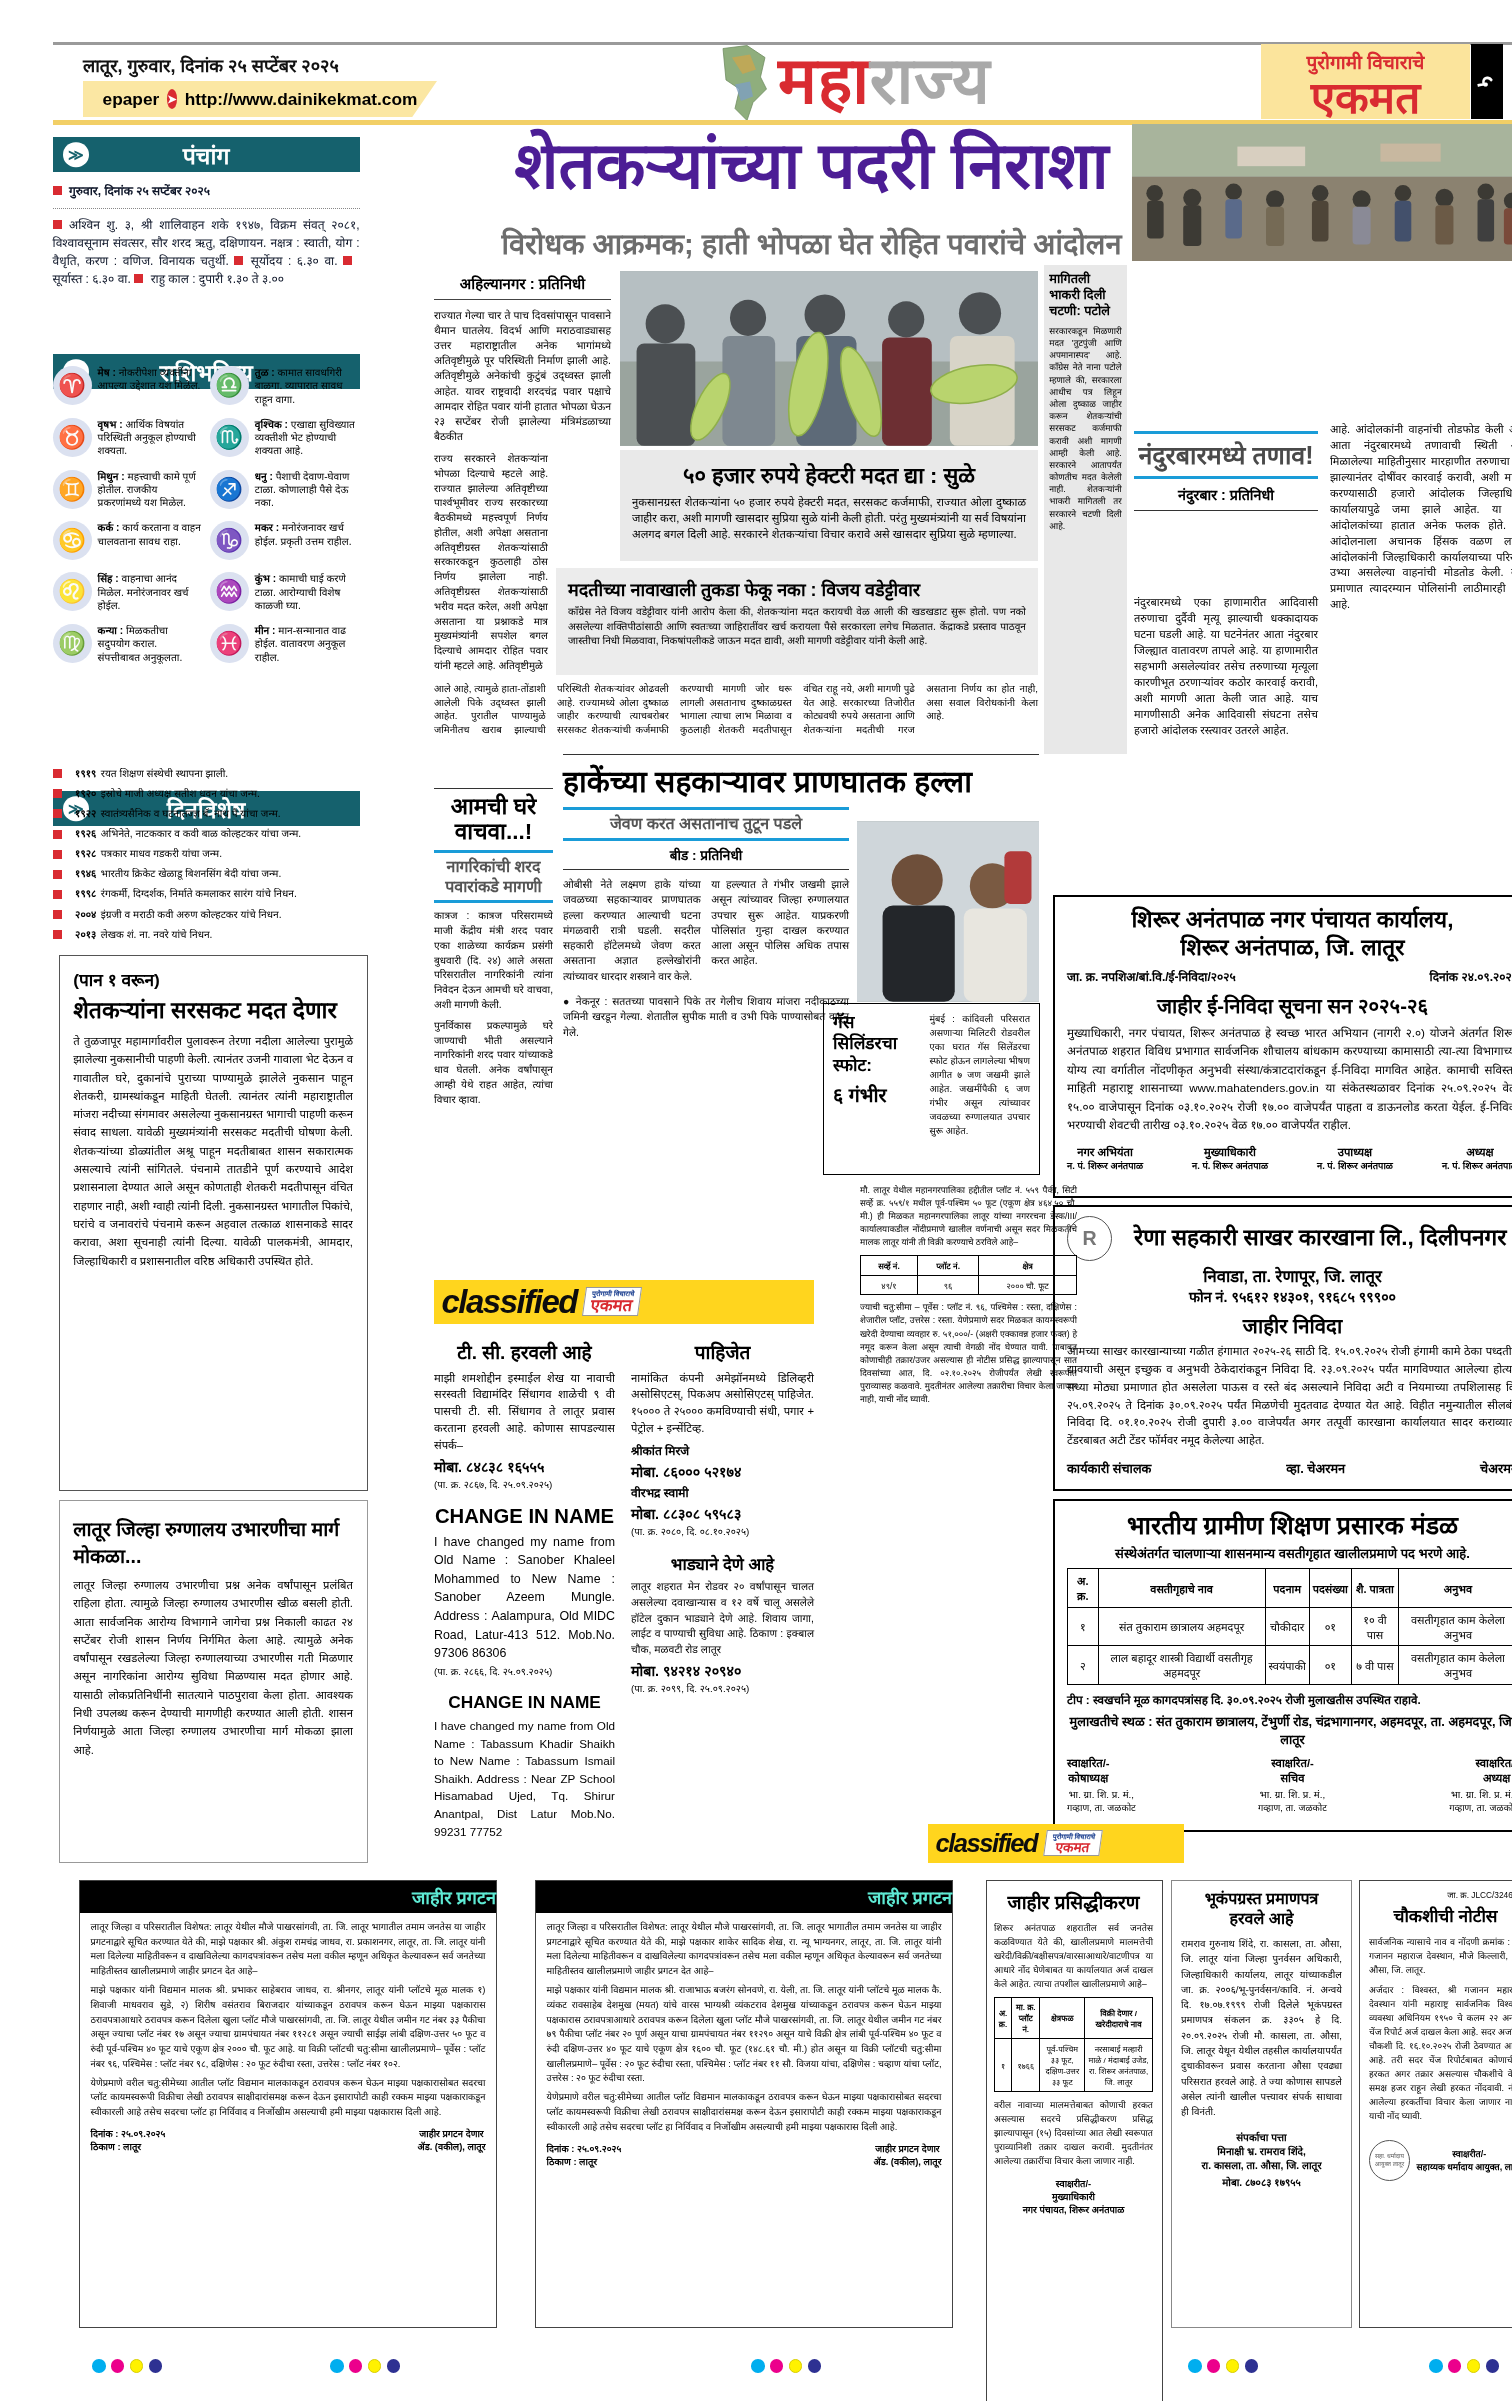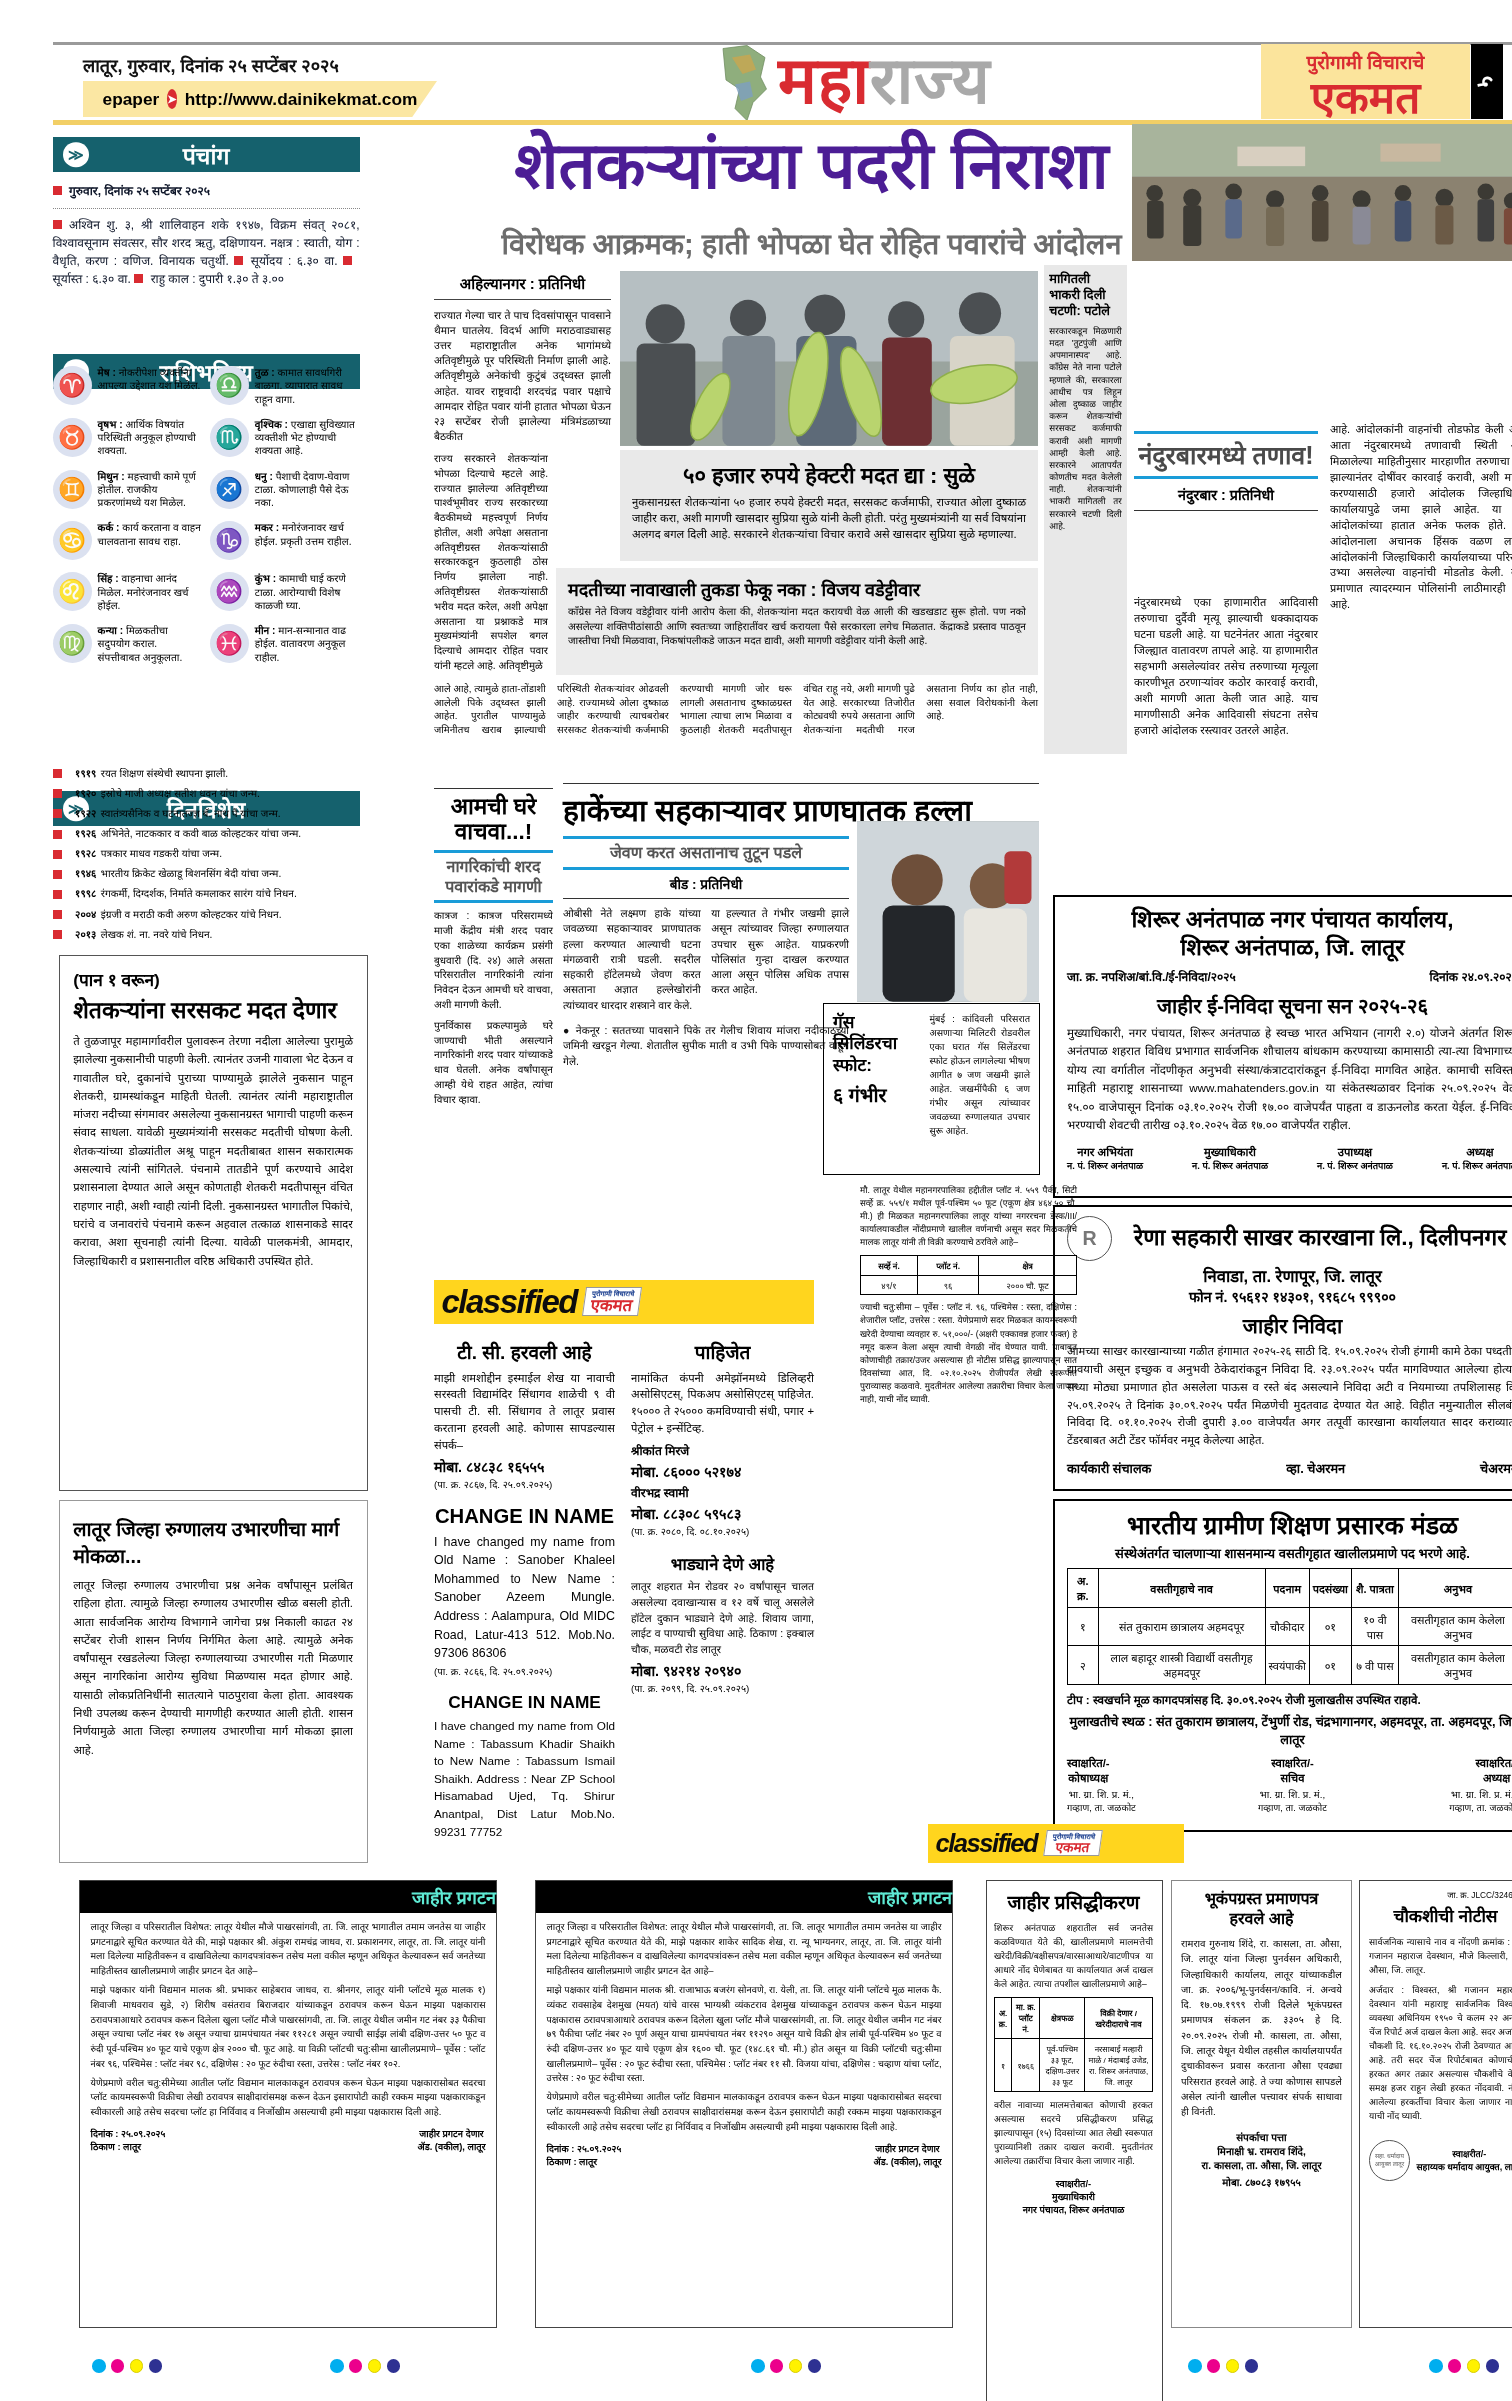--- a/index.html
+++ b/index.html
@@ -437,21 +437,21 @@
   <div class="abs" style="left:398px; top:788px; width:119px;">
     <div class="rule" style="margin-bottom:4.5px;"></div>
     <div class="art-h1 ctr">आमची घरे वाचवा...!</div>
     <div class="blue-b" style="padding-top:4.5px; margin-bottom:4.5px;"></div>
     <div class="art-sub ctr">नागरिकांची शरद पवारांकडे मागणी</div>
     <div class="blue-b" style="padding-top:4.5px; margin-bottom:6px;"></div>
     <div class="nbody jus" style="font-size:10.2px;">कात्रज : कात्रज परिसरामध्ये माजी केंद्रीय मंत्री शरद पवार एका शाळेच्या कार्यक्रम प्रसंगी बुधवारी (दि. २४) आले असता परिसरातील नागरिकांनी त्यांना निवेदन देऊन आमची घरे वाचवा, अशी मागणी केली.</div>
     <div class="nbody jus" style="font-size:10.2px; margin-top:6px;">पुनर्विकास प्रकल्पामुळे घरे जाण्याची भीती असल्याने नागरिकांनी शरद पवार यांच्याकडे धाव घेतली. अनेक वर्षांपासून आम्ही येथे राहत आहेत, त्यांचा विचार व्हावा.</div>
   </div>
 
-  <div class="abs" style="left:527px; top:783px; width:476px;">
+  <div class="abs" style="left:527px; top:754px; width:476px;">
     <div class="rule" style="margin-bottom:4.5px;"></div>
     <div class="hake-h">हाकेंच्या सहकाऱ्यावर प्राणघातक हल्ला</div>
     <div class="blue-b" style="width:286px; padding-top:6px; margin-bottom:4.5px;"></div>
     <div class="art-sub ctr" style="width:286px;">जेवण करत असतानाच तुटून पडले</div>
     <div class="blue-b" style="width:286px; padding-top:4.5px; margin-bottom:4.5px;"></div>
     <div class="ctr b" style="width:286px; font-size:13.6px;">बीड : प्रतिनिधी</div>
     <div class="rule" style="width:286px; margin-top:4.5px; margin-bottom:7.5px;"></div>
     <div style="display:flex; gap:10.5px; width:286px;">
       <div class="nbody jus" style="flex:1;">ओबीसी नेते लक्ष्मण हाके यांच्या जवळच्या सहकाऱ्यावर प्राणघातक हल्ला करण्यात आल्याची घटना मंगळवारी रात्री घडली. सदरील सहकारी हॉटेलमध्ये जेवण करत असताना अज्ञात हल्लेखोरांनी त्यांच्यावर धारदार शस्त्राने वार केले.</div>
       <div class="nbody jus" style="flex:1;">या हल्ल्यात ते गंभीर जखमी झाले असून त्यांच्यावर जिल्हा रुग्णालयात उपचार सुरू आहेत. याप्रकरणी पोलिसांत गुन्हा दाखल करण्यात आला असून पोलिस अधिक तपास करत आहेत.</div>

